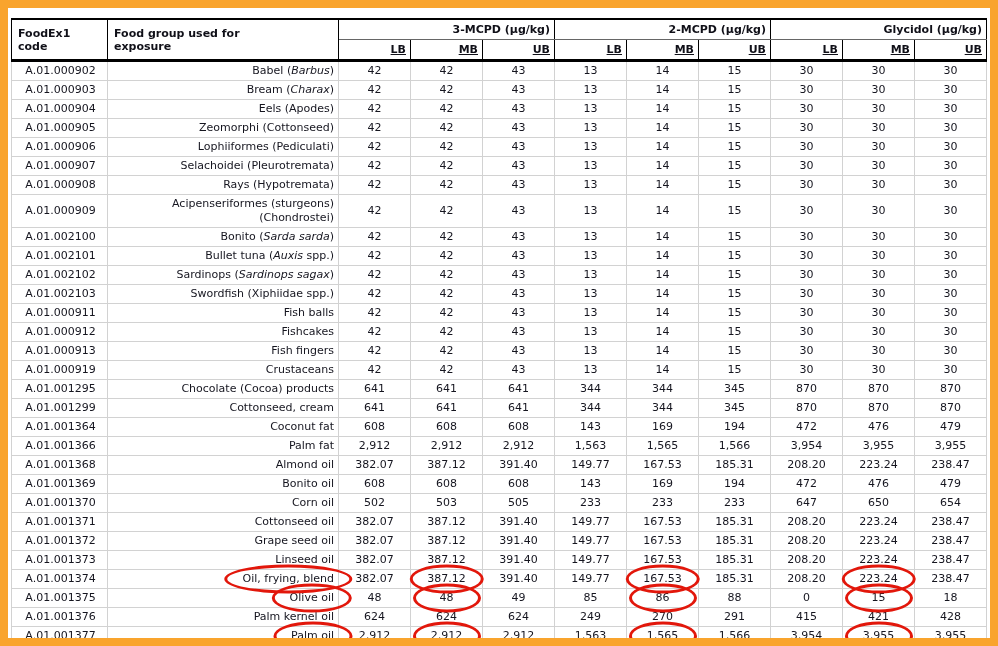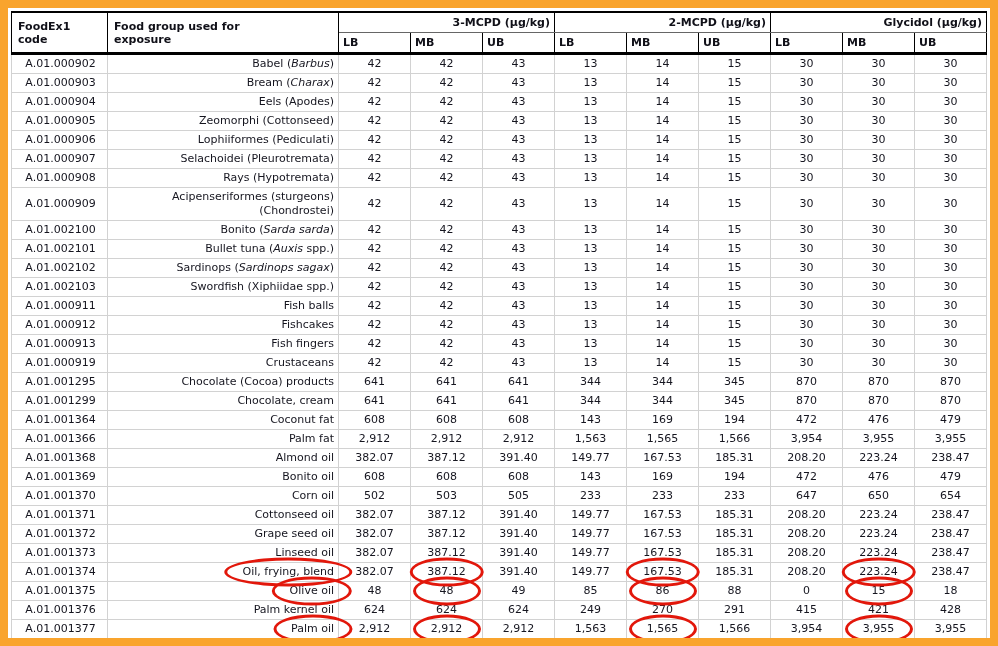--- a/index.html
+++ b/index.html
@@ -1,39 +1,39 @@
 <!DOCTYPE html>
 <html><head>
 <meta charset="utf-8">
 <style>
   html,body{margin:0;padding:0;background:#fff;}
   .frame{
     width:998px;height:646px;box-sizing:border-box;
     border:8px solid #F9A42D;background:#fff;
-    padding:3px 3px 0 3px;overflow:hidden;
+    padding:10px 3px 0 3px;overflow:hidden;
     font-family:"DejaVu Sans","Liberation Sans",sans-serif;
   }
   table{
     border-collapse:collapse;table-layout:fixed;width:976px;
     color:#15151f;font-size:11px;
   }
   col.c-code{width:96px;}
   col.c-val{width:72px;}
   thead th{
     border:1px solid #000;background:#fff;
     font-size:11px;line-height:13px;padding:3px 4px;
     font-weight:bold;color:#101018;
   }
   thead tr.r-groups th{border-top:2px solid #000;}
   th.h-code,th.h-food{
     text-align:left;vertical-align:middle;white-space:pre-line;
     border-bottom:3px solid #000;padding-left:6px;
   }
   th.h-group{text-align:right;border-bottom:1px solid #666;}
-  th.h-bound{text-align:left;border-bottom:3px solid #000;}
+  th.h-bound{text-align:right;border-bottom:3px solid #000;text-decoration:underline;}
   tbody td{
     border:1px solid #d2d2d2;padding:2px 4px;line-height:14px;
     vertical-align:middle;background:#fff;
   }
   tbody tr:first-child td{border-top:none;}
   td.code{text-align:center;padding-left:6px;}
   td.food{text-align:right;padding-left:7px;white-space:pre-line;}
   td.val{text-align:center;}
   em{font-style:italic;}
   .oval{position:relative;display:inline-block;}
@@ -303,21 +303,21 @@
           <td class="val">641</td>
           <td class="val">344</td>
           <td class="val">344</td>
           <td class="val">345</td>
           <td class="val">870</td>
           <td class="val">870</td>
           <td class="val">870</td>
         </tr>
         <tr>
           <td class="code">A.01.001299</td>
-          <td class="food"><span>Chocolate, cream</span></td>
+          <td class="food"><span>Cottonseed, cream</span></td>
           <td class="val">641</td>
           <td class="val">641</td>
           <td class="val">641</td>
           <td class="val">344</td>
           <td class="val">344</td>
           <td class="val">345</td>
           <td class="val">870</td>
           <td class="val">870</td>
           <td class="val">870</td>
         </tr>

